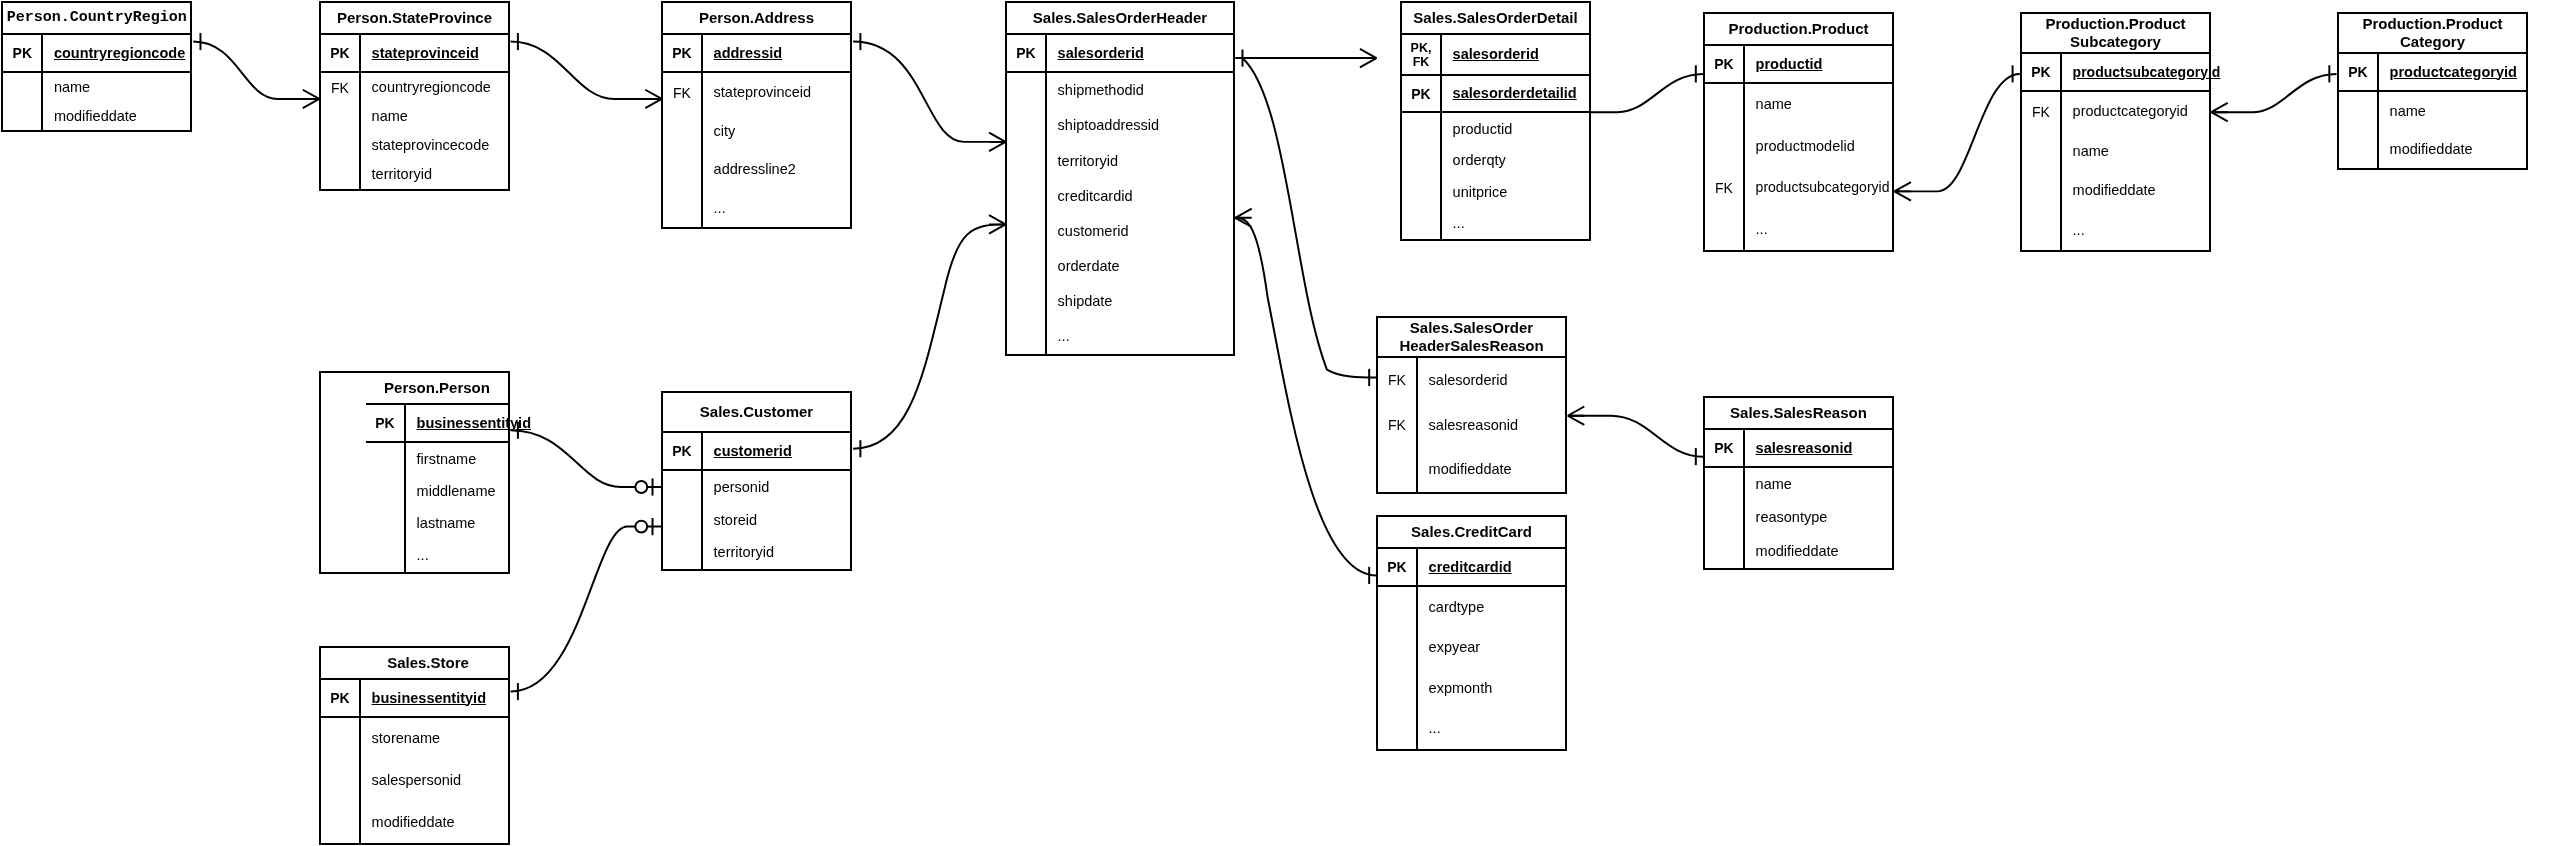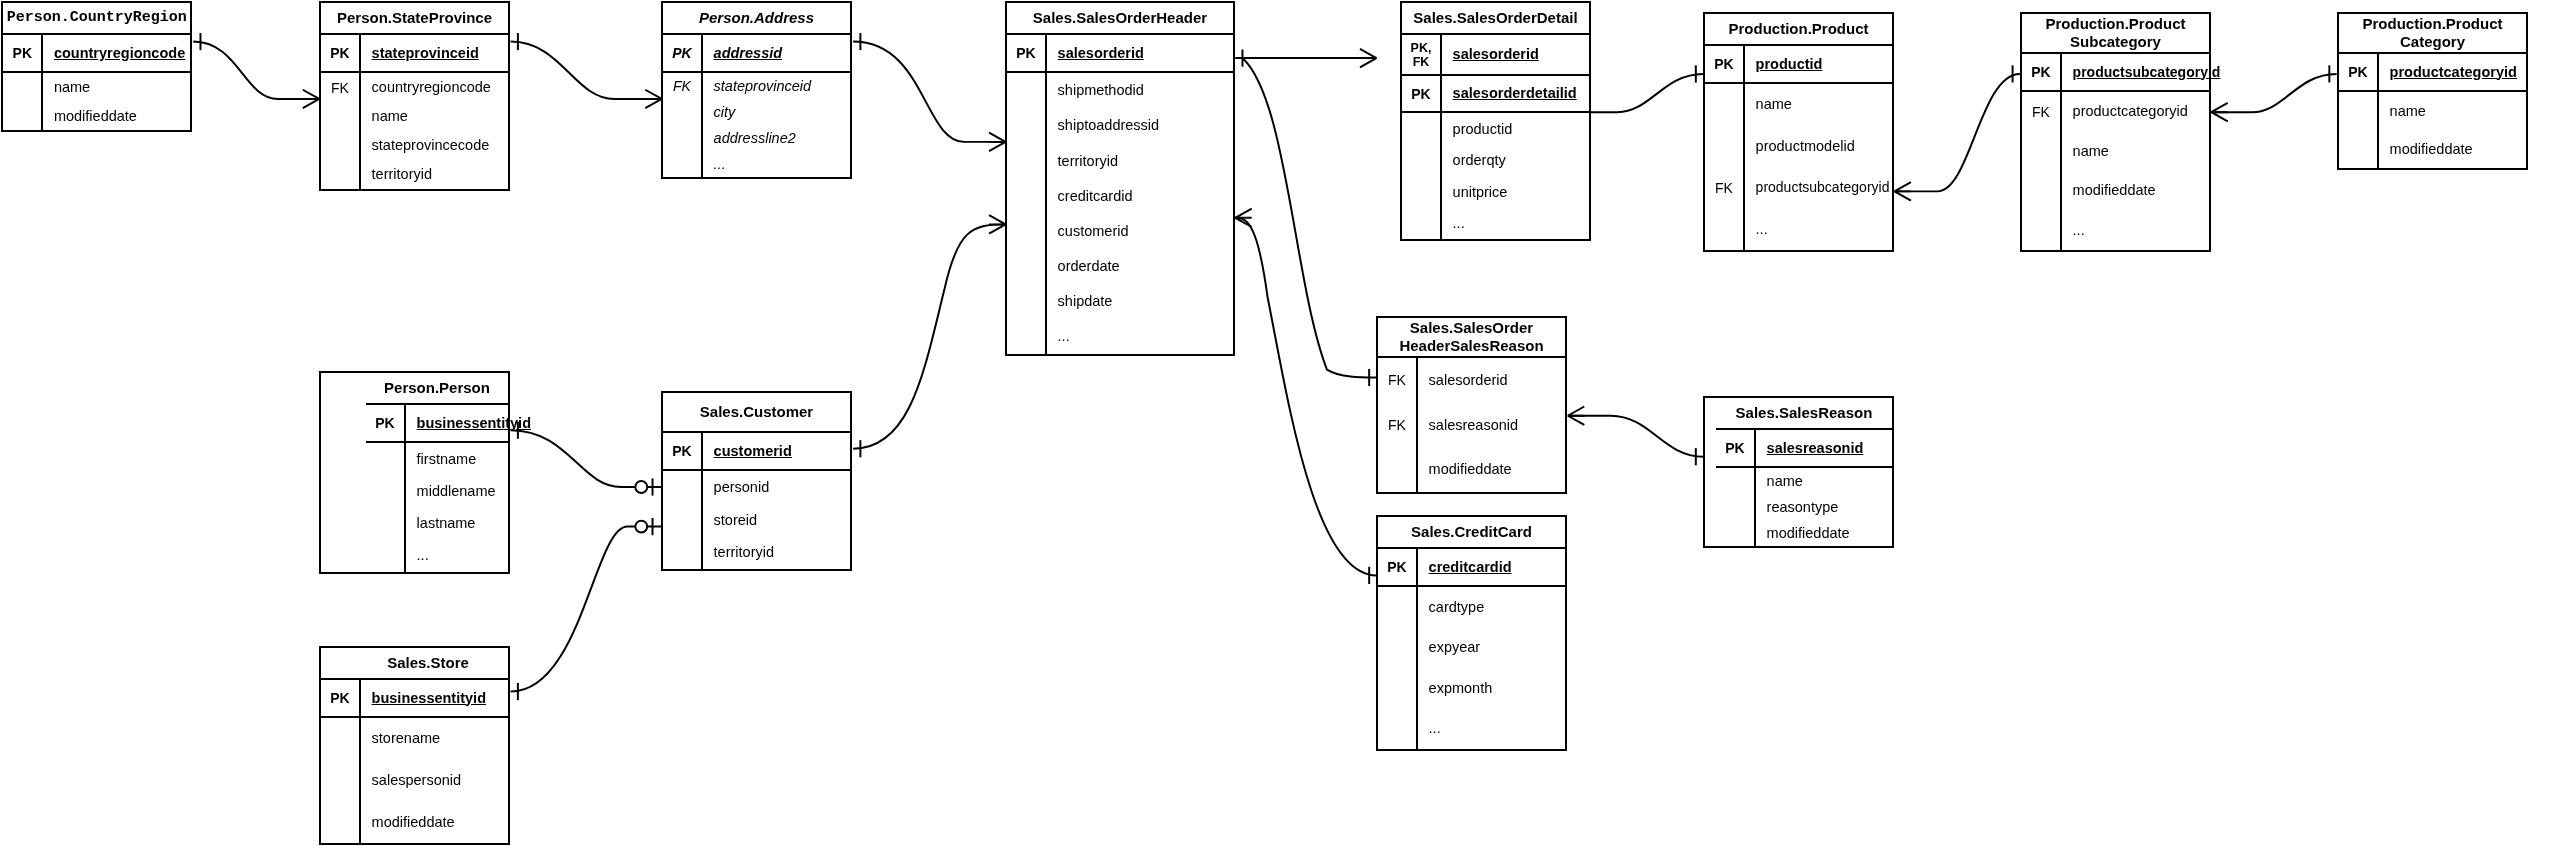--- a/index.html
+++ b/index.html
@@ -212,21 +212,21 @@
         <div class="attr-key"></div>
         <div class="attr-name">stateprovincecode</div>
       </div>
       <div class="attr-row">
         <div class="attr-key"></div>
         <div class="attr-name">territoryid</div>
       </div>
     </div>
   </div>
 
-  <div class="entity" style="left:661px; top:1.3px; width:191px; height:178px;font-style:italic;">
+  <div class="entity" style="left:661px; top:1.3px; width:191px; height:228px;">
     <div class="entity-title" style="height:32px;">Person.Address</div>
     <div class="attr-row key-sep" style="height:38px;">
       <div class="attr-key bold">PK</div>
       <div class="attr-name pk">addressid</div>
     </div>
     <div class="body-block">
       <div class="attr-row">
         <div class="attr-key">FK</div>
         <div class="attr-name">stateprovinceid</div>
       </div>
@@ -472,21 +472,21 @@
         <div class="attr-key">FK</div>
         <div class="attr-name">salesreasonid</div>
       </div>
       <div class="attr-row">
         <div class="attr-key"></div>
         <div class="attr-name">modifieddate</div>
       </div>
     </div>
   </div>
 
-  <div class="entity" style="left:1703px; top:396px; width:191px; height:152px;padding-left:11px;">
+  <div class="entity" style="left:1703px; top:396px; width:191px; height:174px;">
     <div class="entity-title" style="height:32px;">Sales.SalesReason</div>
     <div class="attr-row key-sep" style="height:38px;">
       <div class="attr-key bold">PK</div>
       <div class="attr-name pk">salesreasonid</div>
     </div>
     <div class="body-block">
       <div class="attr-row">
         <div class="attr-key"></div>
         <div class="attr-name">name</div>
       </div>

